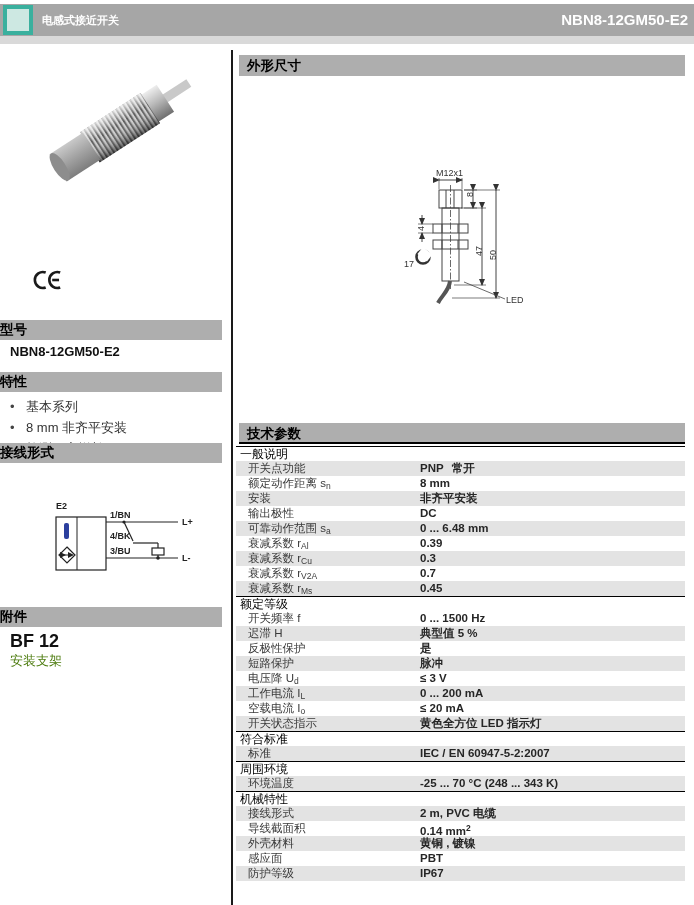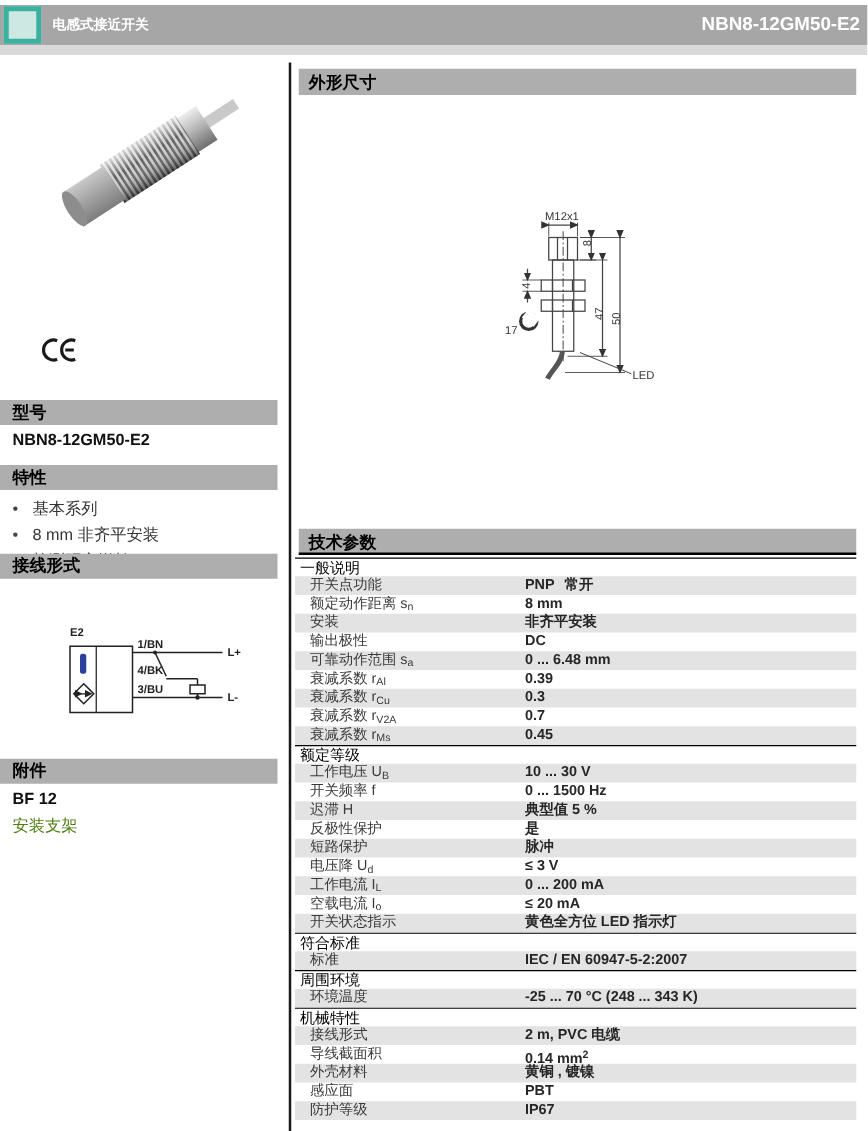--- a/index.html
+++ b/index.html
@@ -8,26 +8,26 @@
   .abs{position:absolute;}
   
   .header-bar{left:0;top:4px;width:694px;height:32px;background:#a6a6a6;}
   .header-icon{left:3px;top:5px;width:22px;height:22px;background:#cde8e2;border:4px solid #3ab09e;}
   .header-title{left:42px;top:4px;height:32px;line-height:32px;font-size:11px;font-weight:bold;color:#fff;}
   .header-part{right:6px;top:4px;height:32px;line-height:32px;font-size:15px;font-weight:bold;color:#fff;}
   .header-stripe{left:0;top:36px;width:694px;height:8px;background:#d9d9d9;}
   .divider{left:231px;top:50px;width:2px;height:855px;background:#1a1a1a;}
   
   .lbar{left:0;width:222px;height:20px;background:#aeaeae;font-size:13.5px;font-weight:bold;
-        line-height:20px;padding-left:10px;box-sizing:border-box;color:#000;}
+        line-height:20px;box-sizing:border-box;color:#000;}
   .model-value{left:10px;top:344px;font-size:13px;font-weight:bold;color:#111;}
   .features-list{left:10px;top:396px;font-size:13px;color:#333;}
   .feature-item{line-height:21px;}
   .feature-item .bullet{display:inline-block;width:16px;color:#444;}
-  .acc-model{left:10px;top:631px;font-size:13px;font-weight:bold;color:#111;}
+  .acc-model{left:10px;top:631px;font-size:18px;font-weight:bold;color:#111;}
   .acc-desc{left:10px;top:652px;font-size:13px;color:#4d7c0f;}
   
   .rbar{left:239px;width:446px;height:21px;background:#aeaeae;font-size:13.5px;font-weight:bold;
         line-height:21px;padding-left:8px;box-sizing:border-box;color:#000;}
   .rbar-dims{top:55px;}
   .rbar-tech{top:423px;border-bottom:2px solid #000;}
   
   .tech-table{left:236px;top:446px;width:449px;}
   .tcat{height:15px;line-height:15px;font-size:12px;font-weight:normal;color:#000;
         border-top:1px solid #000;box-sizing:border-box;padding-left:4px;}
@@ -230,24 +230,20 @@
     </div>
     <div class="trow">
       <span class="tlabel">衰减系数 r<sub>V2A</sub></span>
       <span class="tvalue">0.7</span>
     </div>
     <div class="trow shaded">
       <span class="tlabel">衰减系数 r<sub>Ms</sub></span>
       <span class="tvalue">0.45</span>
     </div>
     <div class="tcat">额定等级</div>
-    <div class="trow shaded">
-      <span class="tlabel">工作电压  U<sub>B</sub></span>
-      <span class="tvalue">10 ... 30 V</span>
-    </div>
     <div class="trow">
       <span class="tlabel">开关频率 f</span>
       <span class="tvalue">0 ... 1500 Hz</span>
     </div>
     <div class="trow shaded">
       <span class="tlabel">迟滞 H</span>
       <span class="tvalue">典型值 5 %</span>
     </div>
     <div class="trow">
       <span class="tlabel">反极性保护</span>

